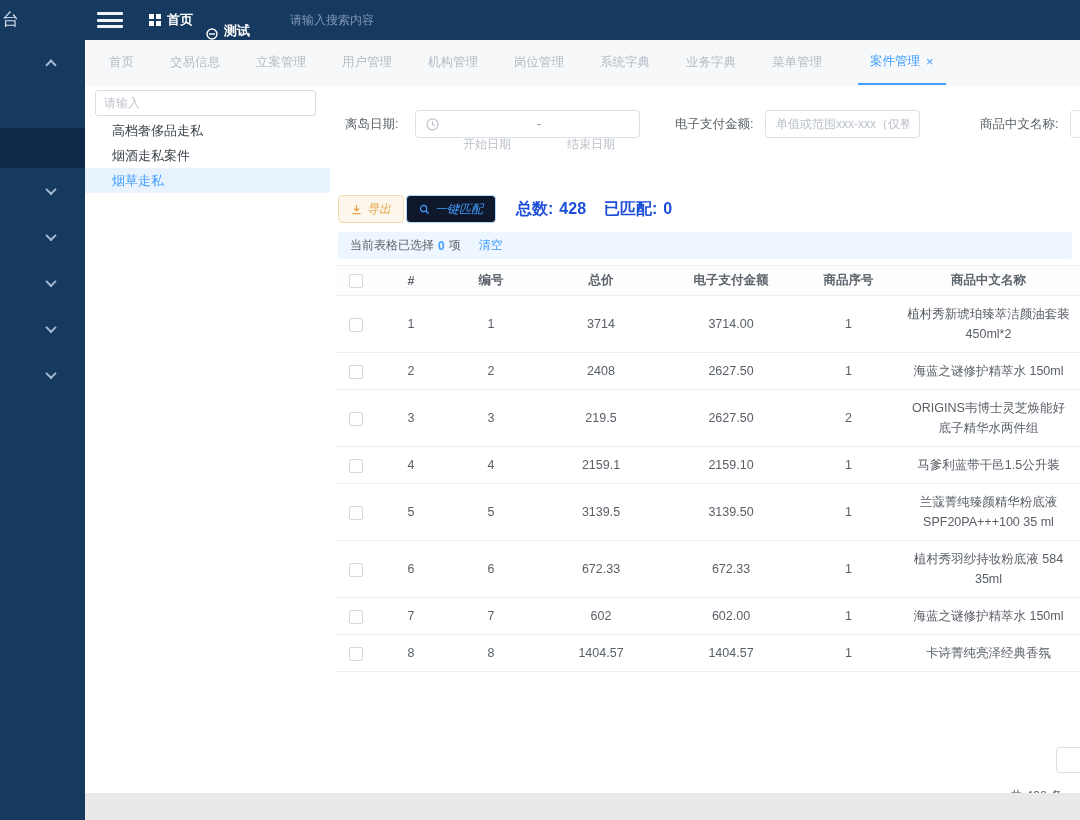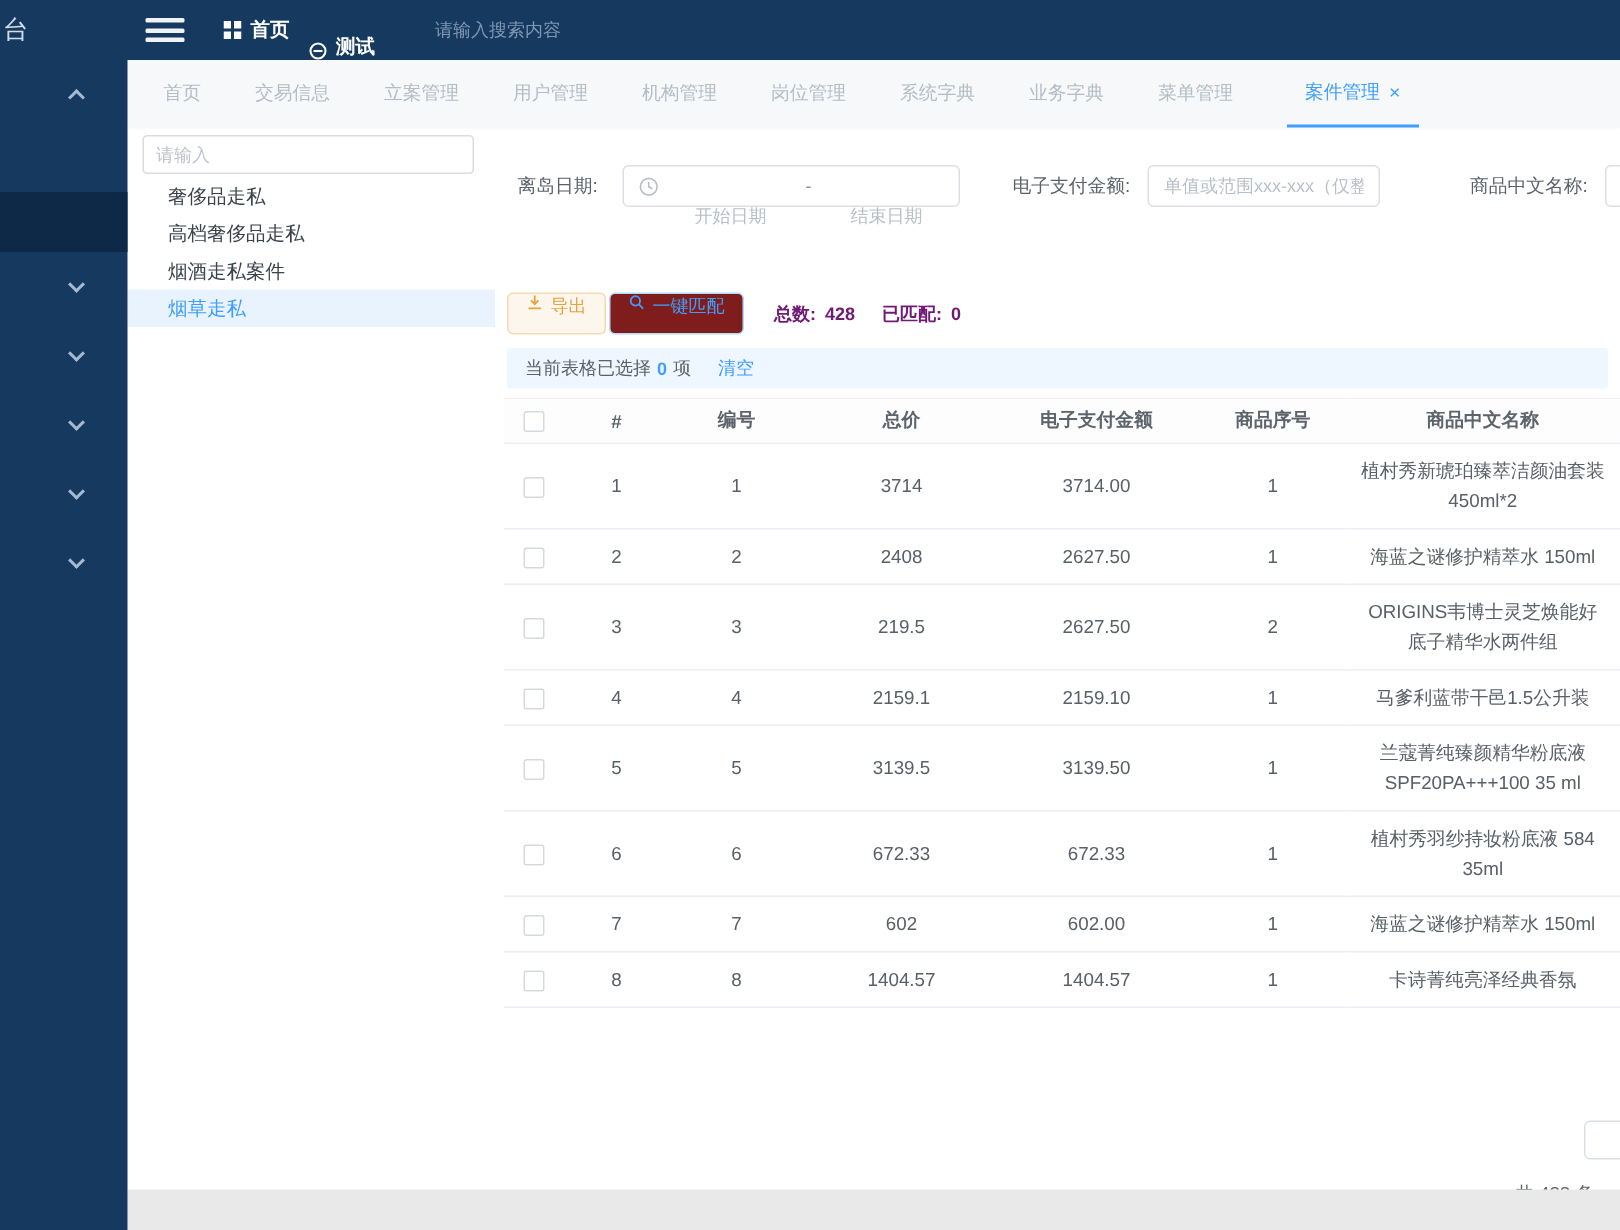--- a/index.html
+++ b/index.html
@@ -65,25 +65,25 @@
   .daterange .dr-start, .daterange .dr-end { flex:1; text-align:center; white-space:nowrap;margin-top:41px; }
   .daterange .dr-sep { color:#8a9097; padding:0 2px; }
   .finput { position:absolute; top:25px; height:28px; border:1px solid #dcdfe6;
     border-radius:4px; font-size:12px; padding:0 10px; color:#444; outline:none;
     font-family:inherit; }
   .finput::placeholder { color:#b9bfc7; }
   .epay-input { left:435px; width:155px; }
   .name-input { left:740px; width:100px; }
 
   .btn { position:absolute; top:110px; height:28px; border-radius:4px; font-size:12px;
-    display:flex; align-items:flex-start; gap:5px; padding:0 12px; cursor:pointer; }
+    display:flex; align-items:center; gap:5px; padding:0 12px; cursor:pointer;font-style:italic; }
   .btn-export { left:8px; background:#fdf6ec; border:1px solid #f5dab1; color:#e6a23c; }
-  .btn-match { left:76px; background:#7f1d1d; border:1px solid #b3d8ff; color:#409eff; }
+  .btn-match { left:76px; background:#0f172a; border:1px solid #b3d8ff; color:#409eff; }
   .counts { position:absolute; left:186px; top:110px; height:28px; line-height:28px;
-    font-size:12px; color:#701a75; font-weight:600; display:flex; gap:6px; }
+    font-size:16px; color:#1d4ed8; font-weight:600; display:flex; gap:6px; }
 
   .selbar { position:absolute; left:8px; top:147px; width:734px; height:27px;
     background:#eef6ff; border-radius:2px; display:flex; align-items:center;
     font-size:12px; color:#5b6268; padding-left:12px; gap:4px; }
   .selbar b { color:#409eff; }
   .selbar .clear { color:#409eff; margin-left:14px; cursor:pointer; }
 
   .table-clip { position:absolute; left:6px; top:180px; width:840px; max-height:437px;
     overflow:hidden; }
   table { border-collapse:collapse; width:840px; table-layout:fixed; }
@@ -189,21 +189,20 @@
     </div>
     <div class="tab active">
       <span>案件管理</span>
       <span class="tab-close">×</span>
     </div>
   </nav>
 
 <section class="tree">
   <input class="tree-search" placeholder="请输入" style="">
   <ul class="tree-list" id="treelist">
-      <li class="tree-item">奢侈品走私</li>
       <li class="tree-item">高档奢侈品走私</li>
       <li class="tree-item">烟酒走私案件</li>
       <li class="tree-item active">烟草走私</li>
     </ul>
 </section>
 
 <main class="content">
 
   <span class="flabel" style="left:15px">离岛日期:</span>
   <div class="daterange">

